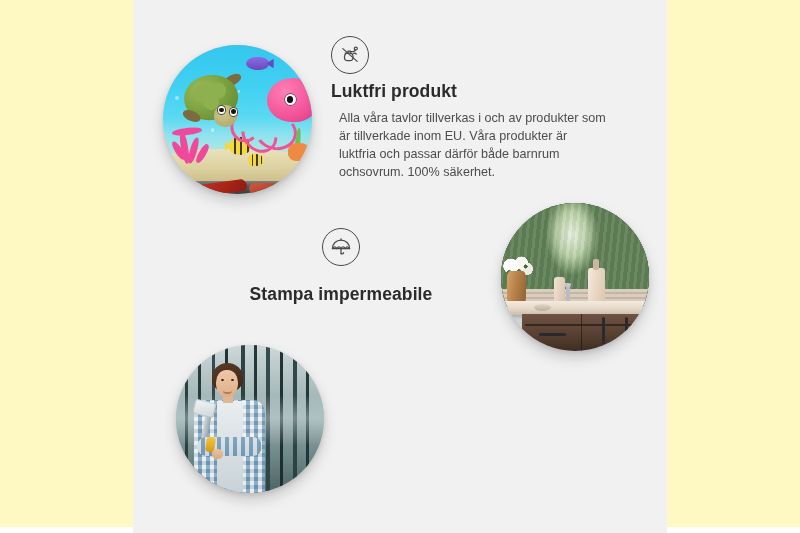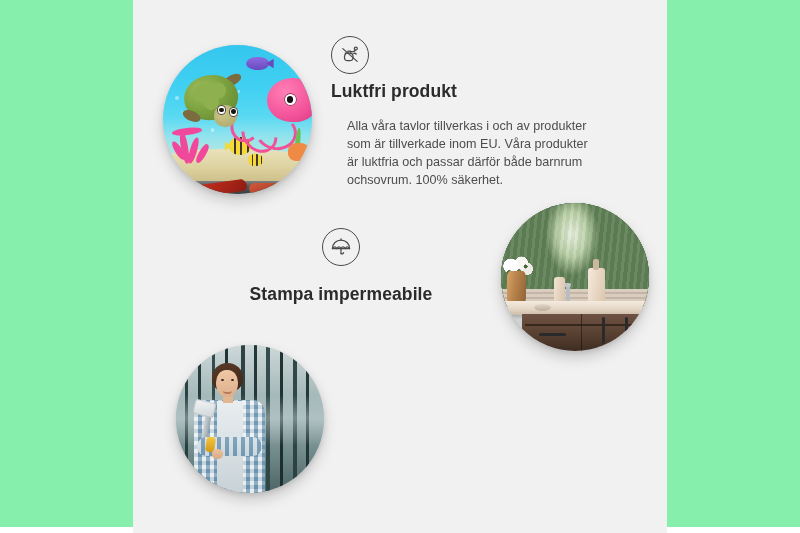--- a/index.html
+++ b/index.html
@@ -2,21 +2,21 @@
 <html><head>
 <meta charset="utf-8">
 <style>
   html,body{margin:0;padding:0;}
   body{
     width:800px;height:533px;
     background:#ffffff;
     font-family:"Liberation Sans", sans-serif;
     overflow:hidden;
   }
-  .stage{position:relative;width:800px;height:527px;background:#86efac;}
+  .stage{position:relative;width:800px;height:527px;background:#fef9c3;}
 
   
   .panel{
     position:absolute;left:133px;top:0;width:534px;height:533px;
     background:#f1f1f1;
   }
 
   
   .photo{
     position:absolute;border-radius:50%;overflow:hidden;
@@ -192,21 +192,21 @@
     width:38px;height:38px;border-radius:50%;
     border:1.4px solid #4a4a4a;
     display:flex;align-items:center;justify-content:center;
     box-sizing:border-box;
   }
   .feat-title{
     font-size:17.5px;font-weight:bold;color:#2b2b2b;letter-spacing:.1px;
     margin:7px 0 4px 0;line-height:1.2;
   }
   .feat-desc{
-    font-size:12.6px;color:#4d4d4d;line-height:1.42;margin:16px;
+    font-size:12.6px;color:#4d4d4d;line-height:1.42;margin:8px;
   }
 
   
   #feature-odourless{left:331px;top:36px;width:284px;text-align:left;}
   #feature-odourless .feat-icon{margin:0 0 4px 0;}
 
   
   #feature-waterproof{left:196px;top:228px;width:290px;text-align:center;}
   #feature-waterproof .feat-icon{margin:0 auto 2px auto;}
   #feature-waterproof .feat-title{margin-top:18px;}

